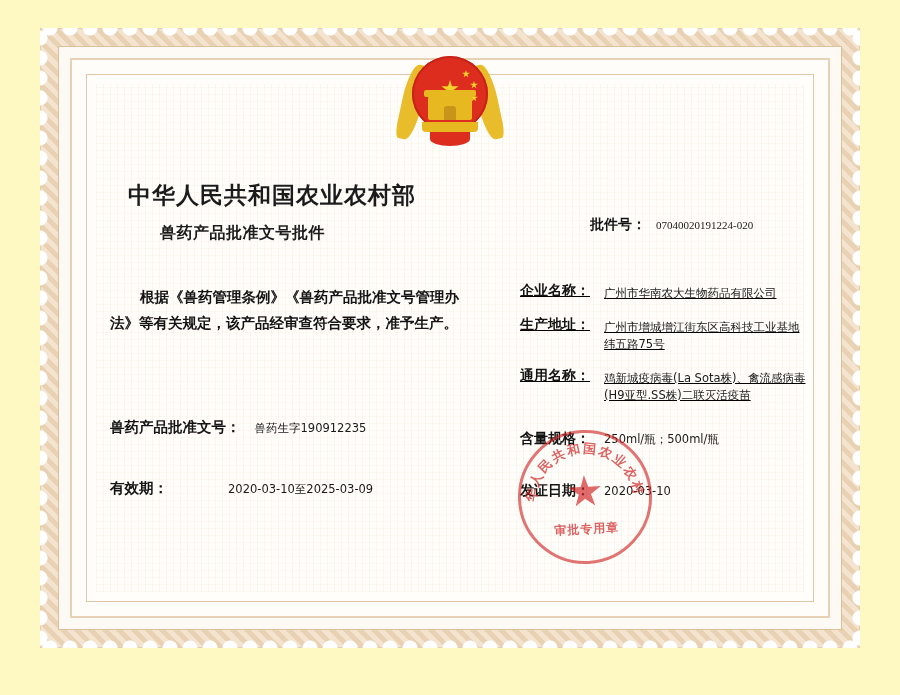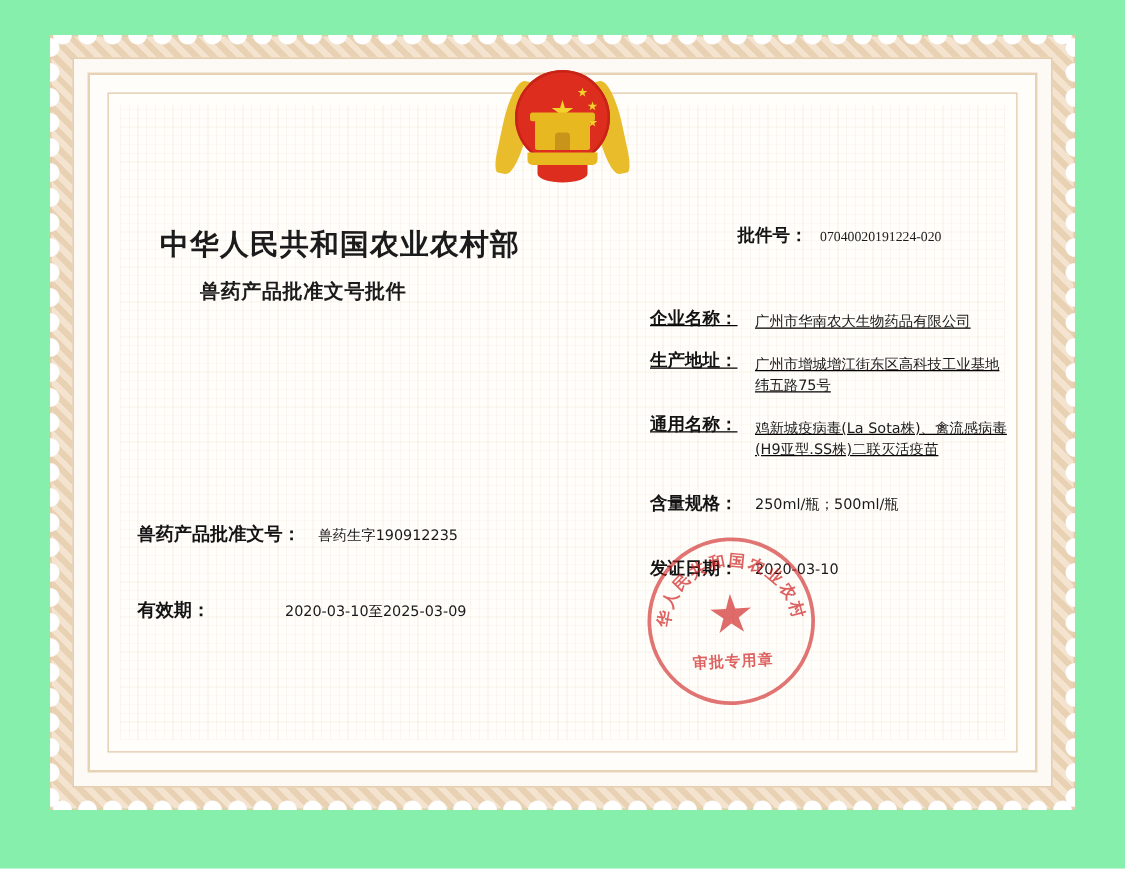--- a/index.html
+++ b/index.html
@@ -11,21 +11,21 @@
     width: 900px;
     height: 695px;
     font-family: "Liberation Sans", sans-serif;
     overflow: hidden;
   }
 
   #certificate {
     position: relative;
     width: 900px;
     height: 695px;
-    background: #86efac;
+    background: #fef9c3;
   }
 
   
   .frame-outer {
     position: absolute;
     left: 40px;
     top: 28px;
     width: 820px;
     height: 620px;
     background:
@@ -272,20 +272,21 @@
     align-items: baseline;
     justify-content: flex-start;
     padding-left: 70px;
   }
   .permit-label {
     font-family: "DejaVu Sans", "Liberation Sans", sans-serif;
     font-size: 14px;
     font-weight: bold;
     color: #141414;
     white-space: nowrap;
+    margin-top: 36px;
   }
   .permit-value {
     font-family: Liberation Serif, serif;
     font-size: 11px;
     color: #1a1a1a;
     padding-left: 10px;
   }
 
   .right-fields { margin-top: 48px; }
   .rf-row {
@@ -408,20 +409,21 @@
     <div class="emblem-gate"></div>
     <div class="emblem-base"></div>
     <div class="emblem-ribbon"></div>
   </div>
 
   <div class="content">
 
     <div class="left-col">
       <div class="ministry-title">中华人民共和国农业农村部</div>
       <div class="doc-subtitle">兽药产品批准文号批件</div>
+      <div class="body-para">根据《兽药管理条例》《兽药产品批准文号管理办法》等有关规定，该产品经审查符合要求，准予生产。</div>
 
       <div class="left-fields">
         <div class="lf-row">
           <span class="lf-label">兽药产品批准文号：</span>
           <span class="lf-value">兽药生字190912235</span>
         </div>
         <div class="lf-row">
           <span class="lf-label">有效期：</span>
           <span class="lf-value centered">2020-03-10至2025-03-09</span>
         </div>

